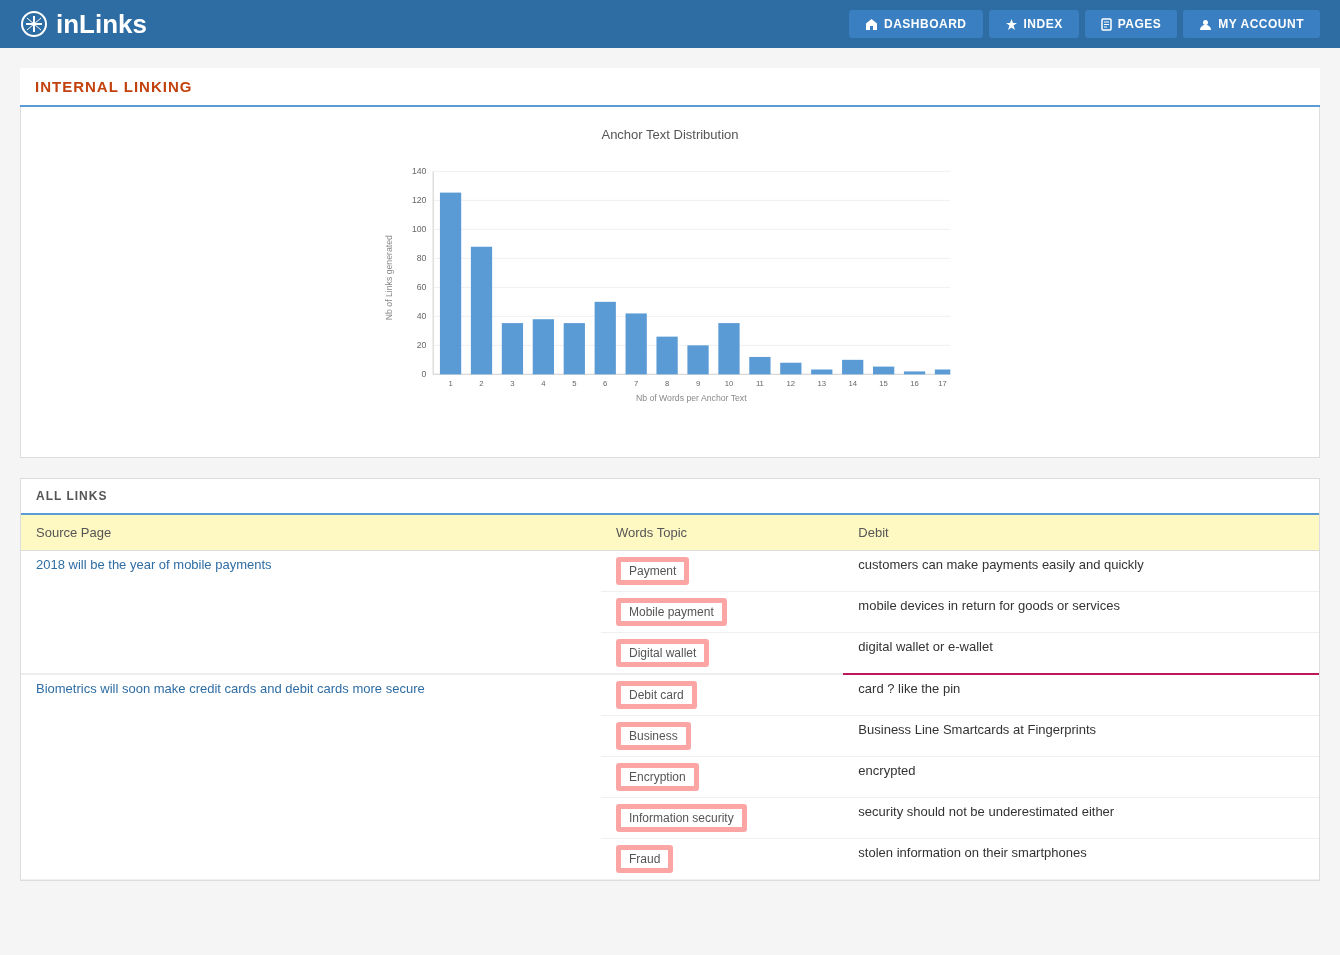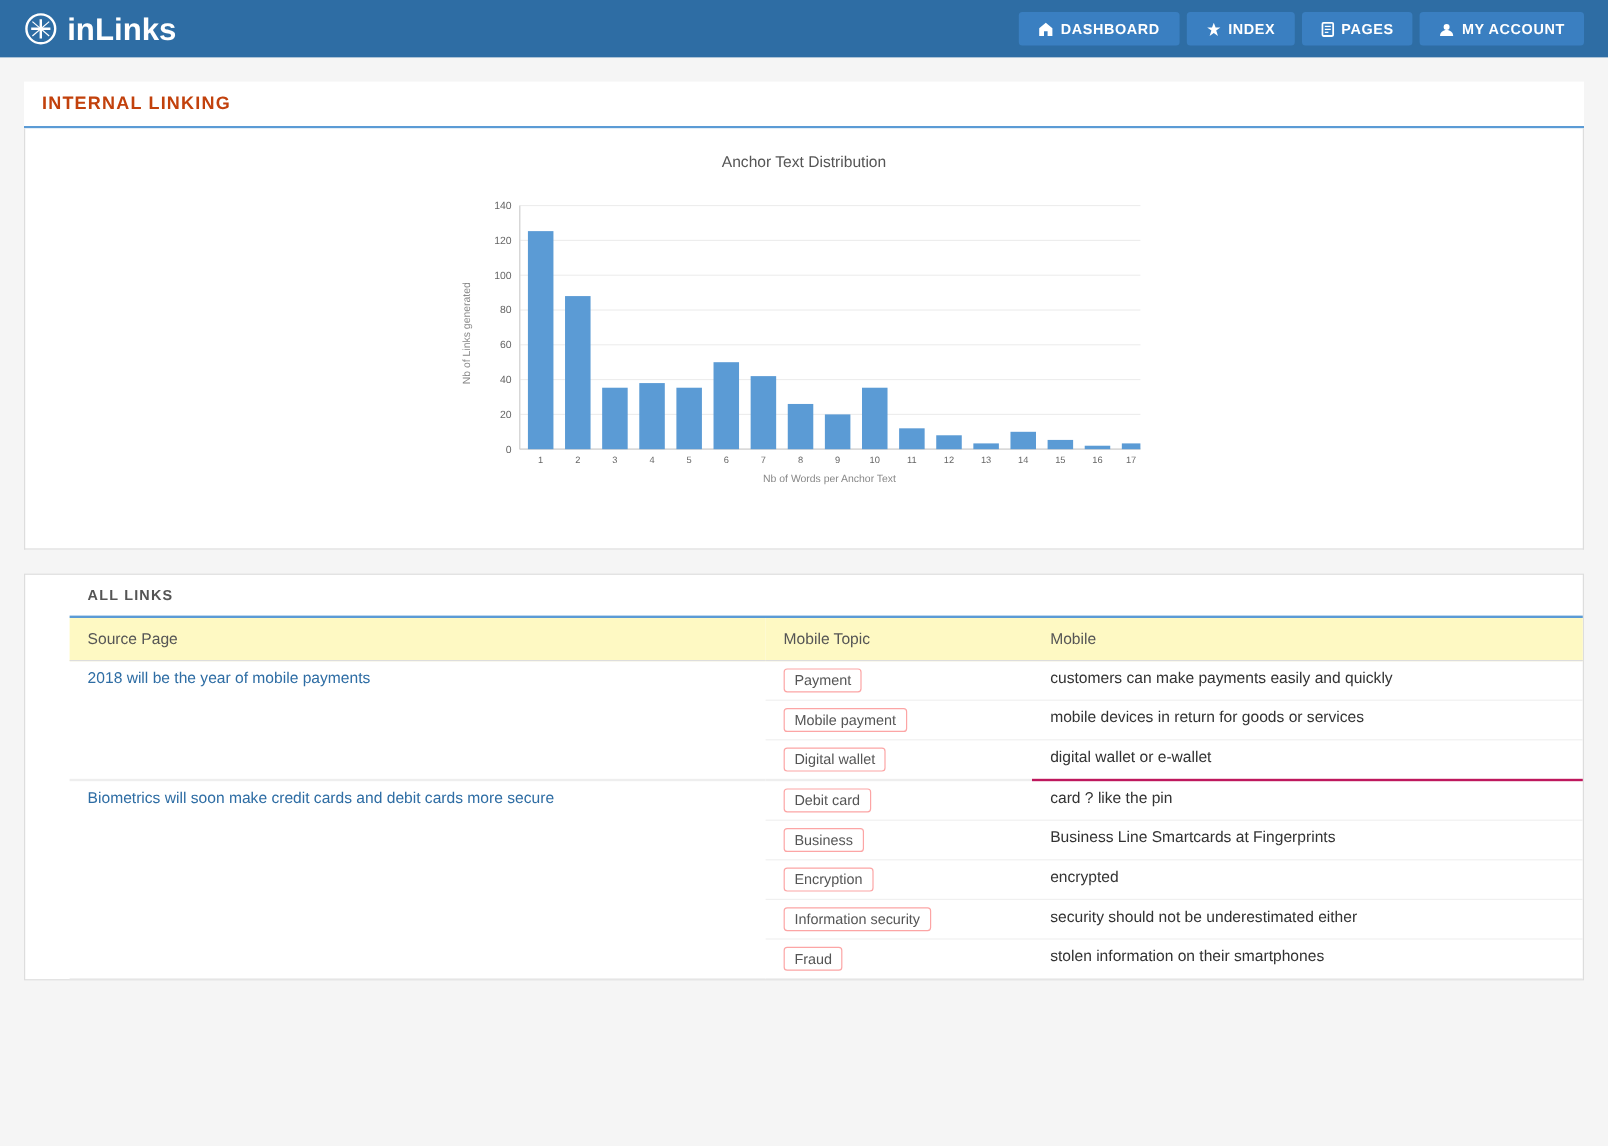--- a/index.html
+++ b/index.html
@@ -91,21 +91,20 @@
       padding: 20px;
       display: flex;
       flex-direction: column;
       align-items: center;
     }
 
     
     .table-section {
       background: white;
       border: 1px solid #ddd;
-      padding-left: 37px;
     }
 
     .table-section-header {
       padding: 10px 15px;
       font-size: 12px;
       font-weight: bold;
       color: #555;
       letter-spacing: 1px;
       border-bottom: 2px solid #5b9bd5;
     }
@@ -131,21 +130,21 @@
       vertical-align: top;
     }
 
     .source-link {
       color: #2e6da4;
       text-decoration: none;
     }
 
     .topic-badge {
       display: inline-block;
-      border: 1px solid #fca5a5;
+      border: 5px solid #fca5a5;
       border-radius: 3px;
       padding: 2px 8px;
       font-size: 12px;
       color: #555;
       background: white;
       white-space: nowrap;
     }
 
     .anchor-text {
       color: #333;
@@ -315,22 +314,22 @@
   </div>
 
   <div class="table-section">
     <div class="table-section-header">
       <span>ALL LINKS</span>
     </div>
     <table>
       <thead>
         <tr>
           <th>Source Page</th>
-          <th>Mobile Topic</th>
-          <th>Mobile</th>
+          <th>Words Topic</th>
+          <th>Debit</th>
         </tr>
       </thead>
       <tbody id="links-tbody">
 
         <tr>
           <td class="source-cell" rowspan="3">
             <a href="#" class="source-link">2018 will be the year of mobile payments</a>
           </td>
           <td>
             <span class="topic-badge">Payment</span>

